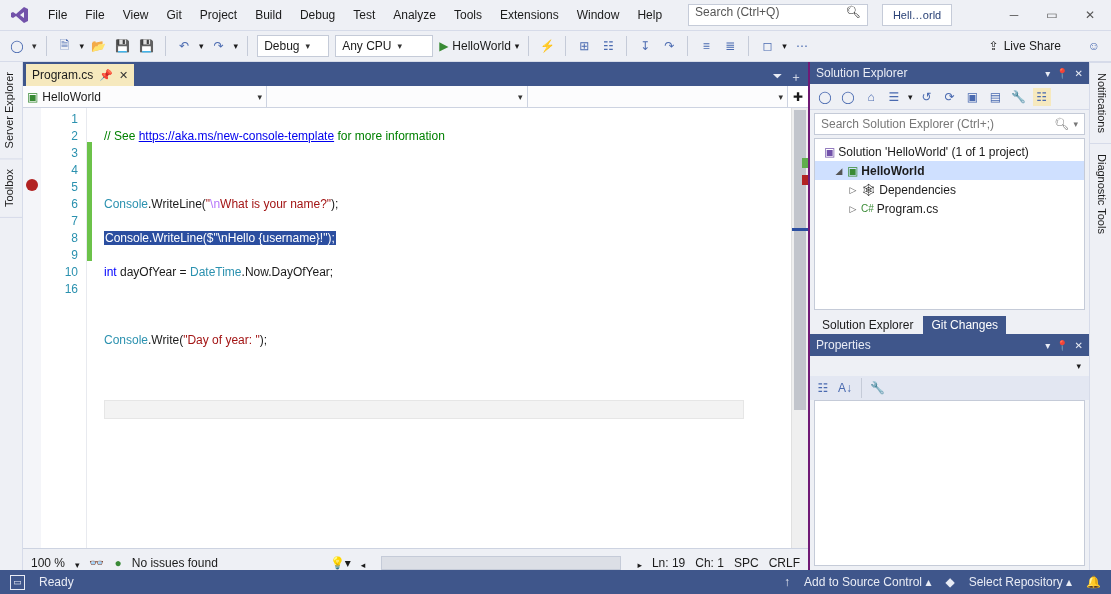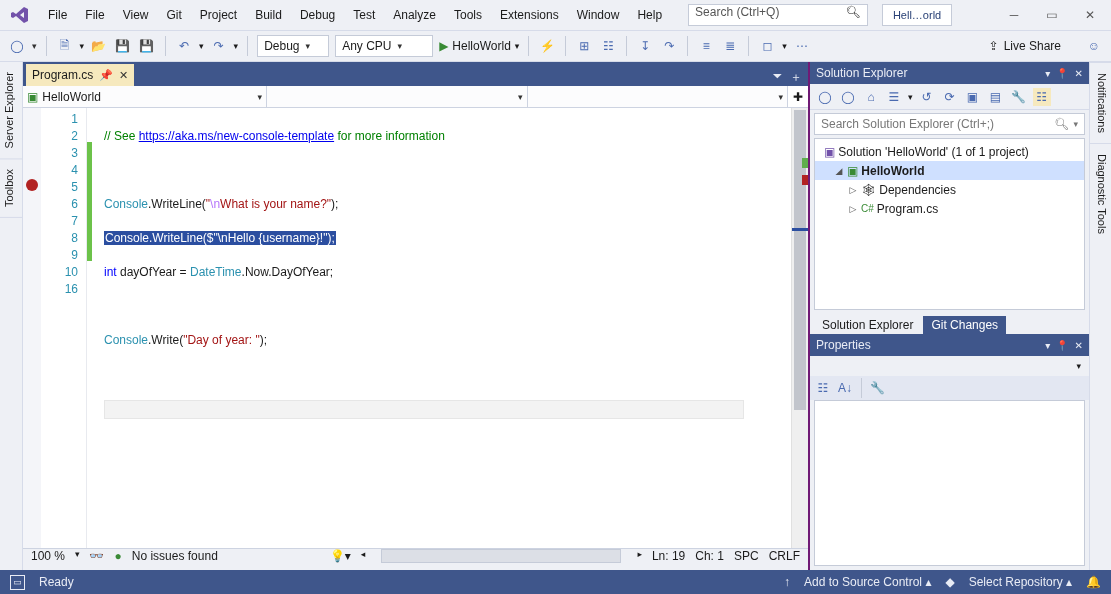--- a/index.html
+++ b/index.html
@@ -45,21 +45,21 @@
 .tok-keyword{color:#0000ff}
 .tok-string{color:#a31515}
 .tok-escape{color:#b776fb}
 .line-hl{background:#2b4ea0;color:#fff;padding:0 1px}
 .caret-line{display:inline-block;width:640px;background:#f3f3f3;border:1px solid #e6e6e6}
 .scroll-v{width:17px;background:#efefef;border-left:1px solid #e0e0e0;position:relative}
 .scroll-thumb{position:absolute;top:2px;left:2px;right:2px;height:300px;background:#c2c5cc}
 .scroll-marker{position:absolute;right:0;width:6px;height:10px;background:#b22222}
 .scroll-marker.g{background:#5fae4c}
 .scroll-marker.b{background:#2b4ea0}
-.ed-status{height:22px;border-top:1px solid #cdd3e1;display:flex;align-items:flex-start;gap:10px;padding:0 8px;font-size:11px;color:#1b1b1b;background:#eef0f5}
+.ed-status{height:22px;border-top:1px solid #cdd3e1;display:flex;align-items:flex-end;gap:10px;padding:0 8px;font-size:11px;color:#1b1b1b;background:#eef0f5}
 .ed-status .ok{color:#3a8a36}
 .hscroll{flex:0 0 240px;height:14px;background:#dcdfe6;border:1px solid #c5cbd8;margin:0 6px}
 .right-col{width:281px;display:flex;flex-direction:column;background:#eef0f5;border-left:2px solid #701a75}
 .panel-head{height:22px;background:#3f568b;color:#e9ecf5;display:flex;align-items:center;padding:0 6px;gap:6px;font-size:12px}
 .panel-head .hspacer{flex:1}
 .panel-head .hicon{font-size:10px;cursor:default}
 .se-toolbar{height:26px;display:flex;align-items:center;gap:5px;padding:0 6px;border-bottom:1px solid #d6dbe9}
 .se-search{height:22px;margin:3px 4px;border:1px solid #c5cbd8;background:#fff;display:flex;align-items:center;padding:0 6px;color:#777}
 .se-tree{flex:1;background:#fff;border:1px solid #c5cbd8;margin:0 4px 2px 4px;padding:3px 0;font-size:12px;overflow:auto}
 .tree-row{display:flex;align-items:center;height:19px;padding-left:6px;gap:3px}

